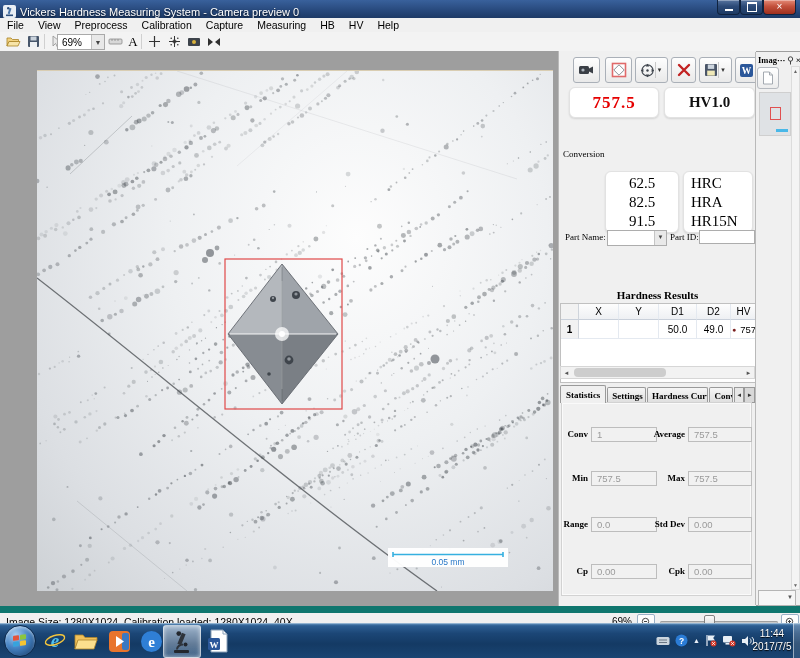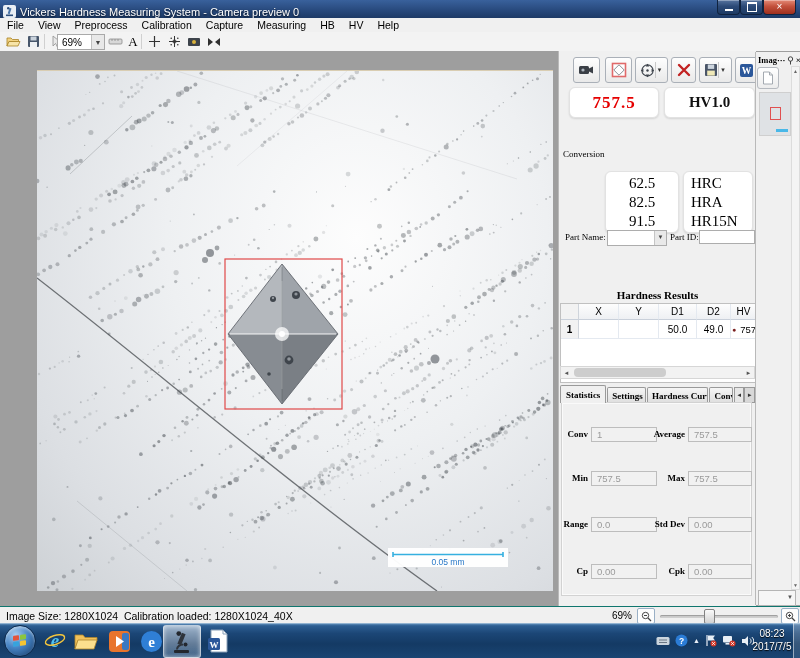--- a/index.html
+++ b/index.html
@@ -102,21 +102,21 @@
   .thumb .cy{position:absolute;right:2px;bottom:3px;width:12px;height:3px;background:#49b8e8;}
   .vscroll{position:absolute;right:1px;top:14px;width:9px;height:524px;background:#f4f4f4;border:1px solid #dcdcdc;
     box-sizing:border-box;font-size:5px;color:#666;text-align:center;}
   .vscroll .up{position:absolute;top:1px;left:0;width:100%;}
   .vscroll .dn{position:absolute;bottom:1px;left:0;width:100%;}
   .il-combo{position:absolute;left:2px;top:538px;width:36px;height:14px;background:#f6f6f6;border:1px solid #b5b5b5;display:flex;}
   .il-combo .sp{flex:1;}
   .il-combo .arrow{width:10px;font-size:6px;line-height:12px;text-align:center;color:#555;}
 
   
-  .statusbar{position:absolute;left:0;top:606px;width:800px;height:17px;background:#f0f0f0;border-top:1px solid #0f766e;}
+  .statusbar{position:absolute;left:0;top:606px;width:800px;height:17px;background:#f0f0f0;border-top:7px solid #0f766e;}
   .status-text{position:absolute;left:6px;top:3px;font-size:10.5px;white-space:pre;}
   .zb-label{position:absolute;left:612px;top:3px;font-size:10px;}
   .zb-btn{position:absolute;top:1px;width:16px;height:14px;background:#fdfdfd;border:1px solid #9ab0c6;border-radius:2px;
     display:flex;align-items:center;justify-content:center;}
   .zb-track{position:absolute;left:660px;top:8px;width:118px;height:3px;background:#cfcfcf;border-radius:2px;
     box-shadow:inset 0 1px 1px rgba(0,0,0,.25);}
   .zb-thumb{position:absolute;left:704px;top:2px;width:9px;height:13px;border:1px solid #828282;border-radius:2px;
     background:linear-gradient(#fafafa,#d2d2d2);}
 
   
@@ -1868,18 +1868,18 @@
         <rect x="3.5" y="9" width="4" height="1.6" fill="#e9eff6"></rect>
         <circle cx="10.5" cy="9.5" r="3" fill="#d43a2a"></circle>
         <path d="M9.2,8.2 l2.6,2.6 M11.8,8.2 l-2.6,2.6" stroke="#fff" stroke-width=".9"></path>
       </svg>
       <svg width="13" height="12" viewBox="0 0 13 12">
         <polygon points="1,4 4,4 7,1 7,11 4,8 1,8" fill="#e9eff6"></polygon>
         <path d="M9,3.5 c1.5,1.5 1.5,3.5 0,5 M10.8,2 c2.6,2.6 2.6,5.4 0,8" stroke="#e9eff6" stroke-width="1" fill="none"></path>
       </svg>
     </div>
     <div class="clock">
-      <div>08:23</div>
+      <div>11:44</div>
       <div>2017/7/5</div>
     </div>
     <div class="show-desktop"></div>
   </div>
 </div>
 
 </body></html>

